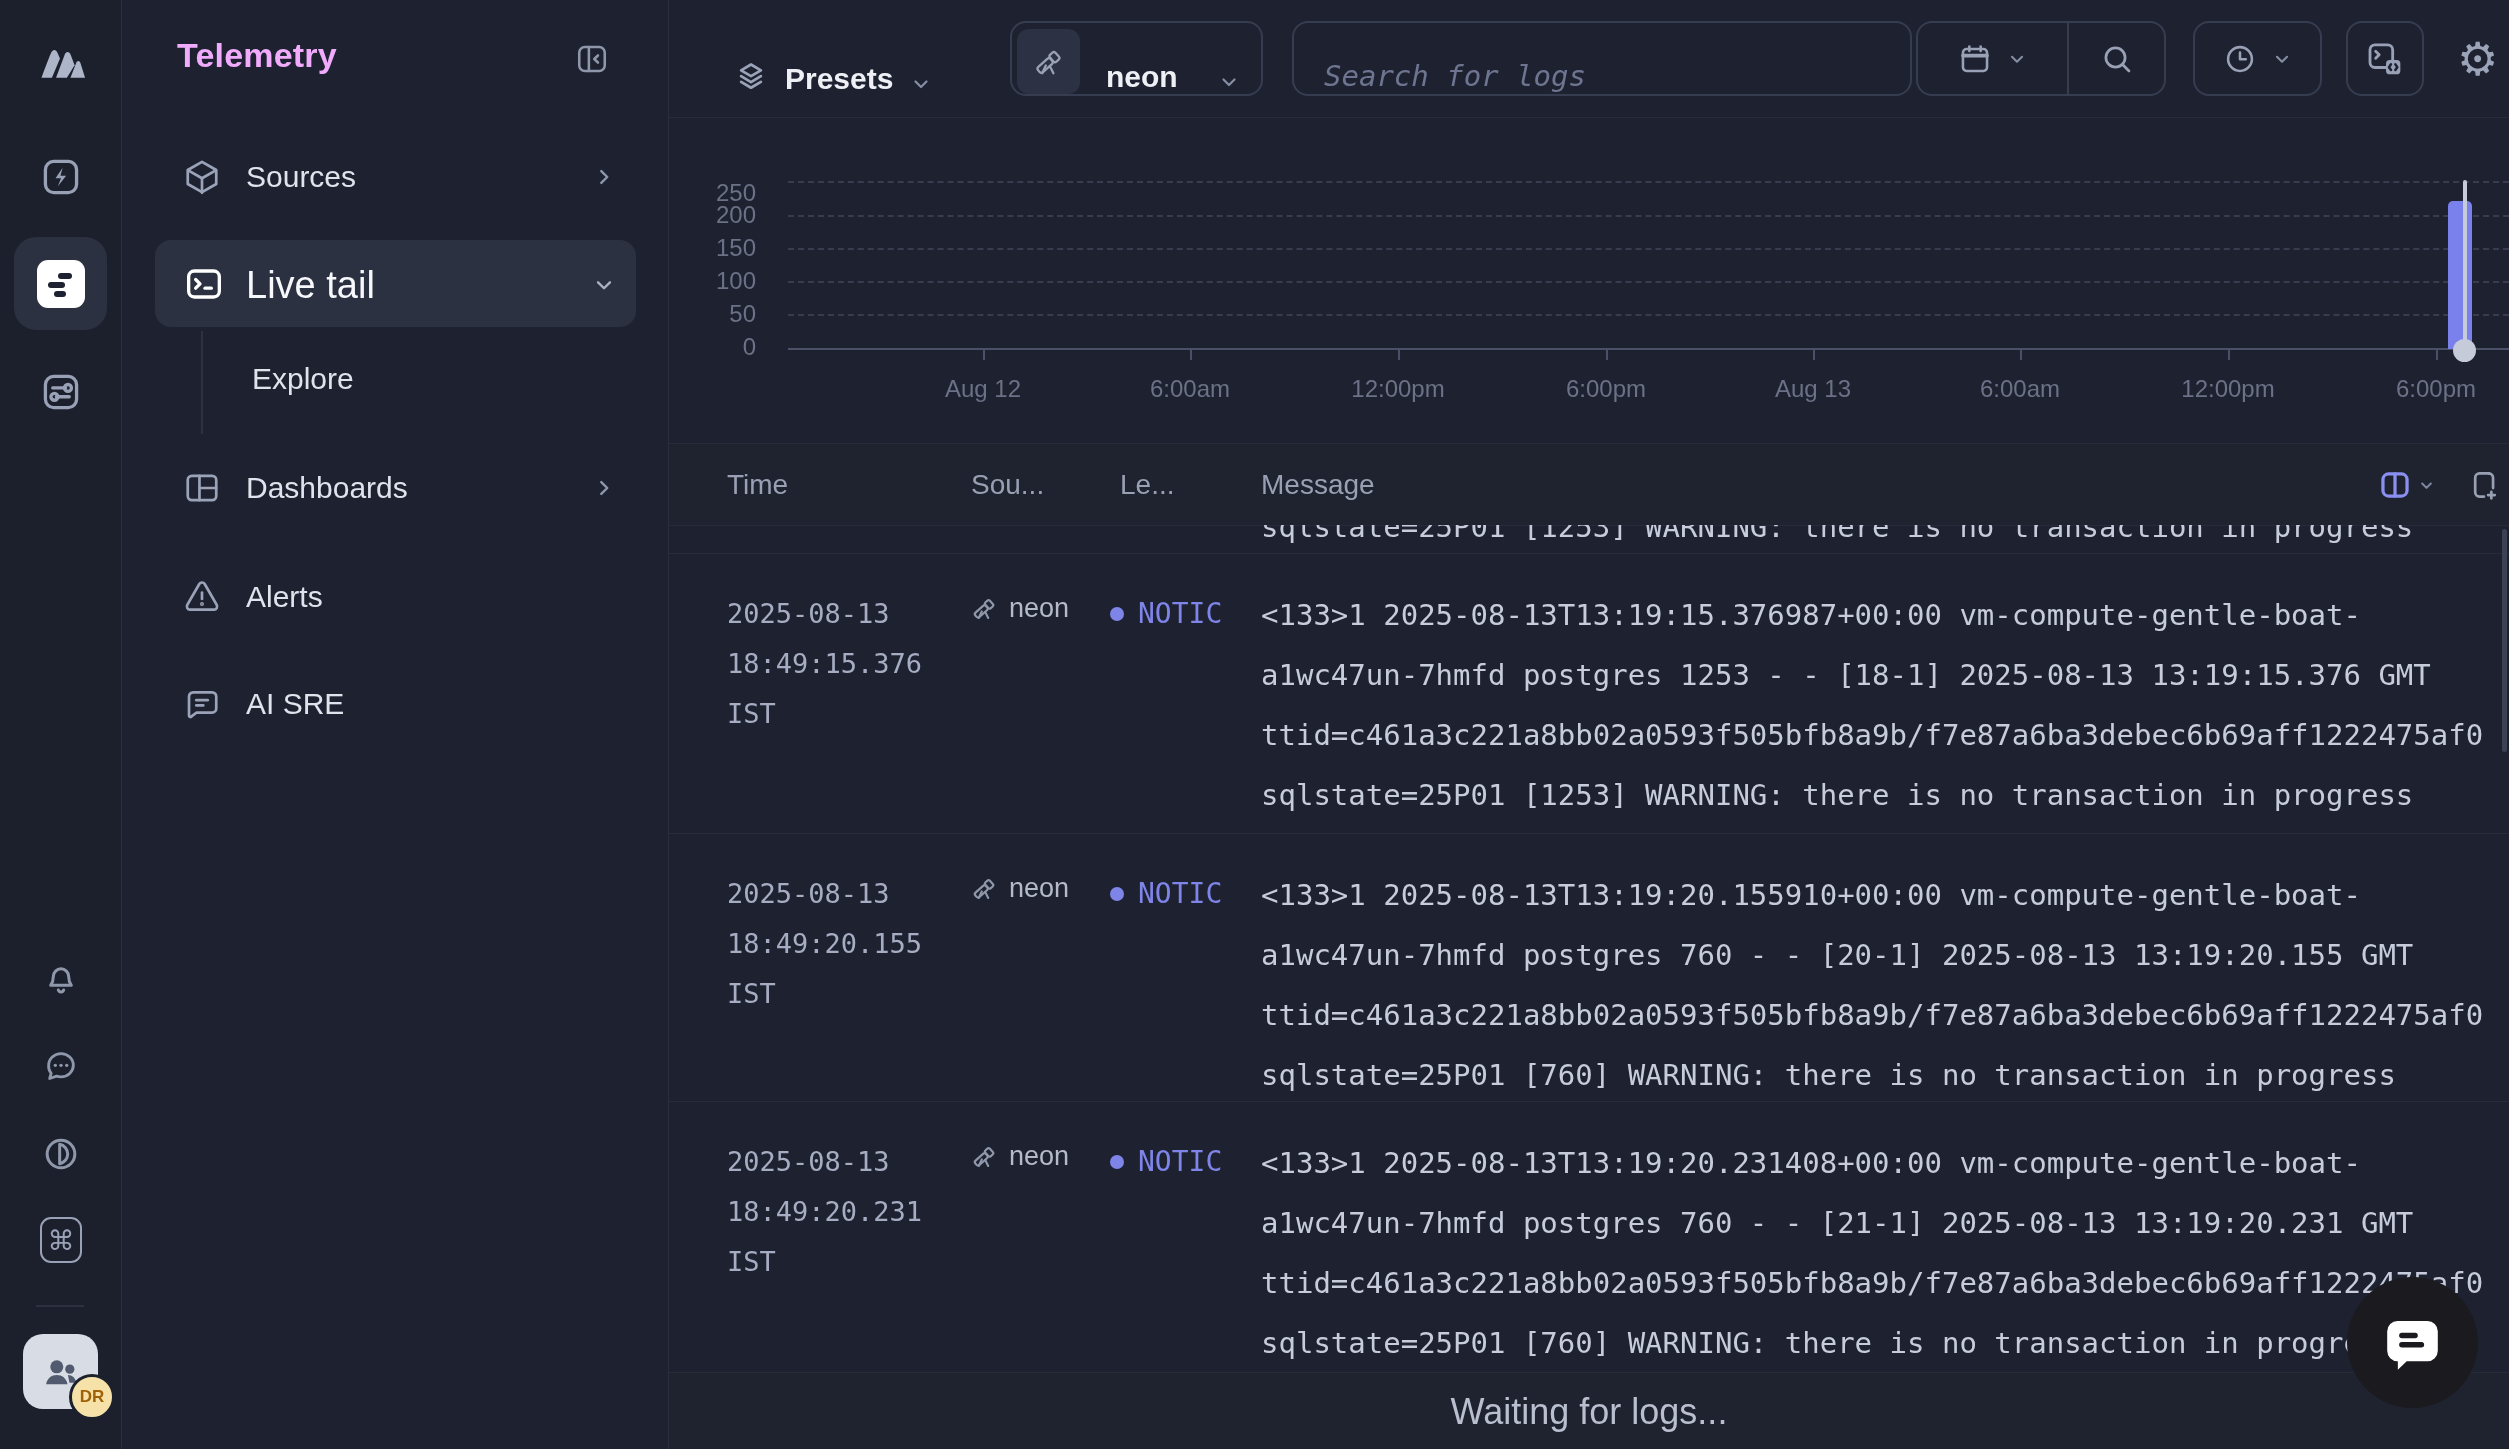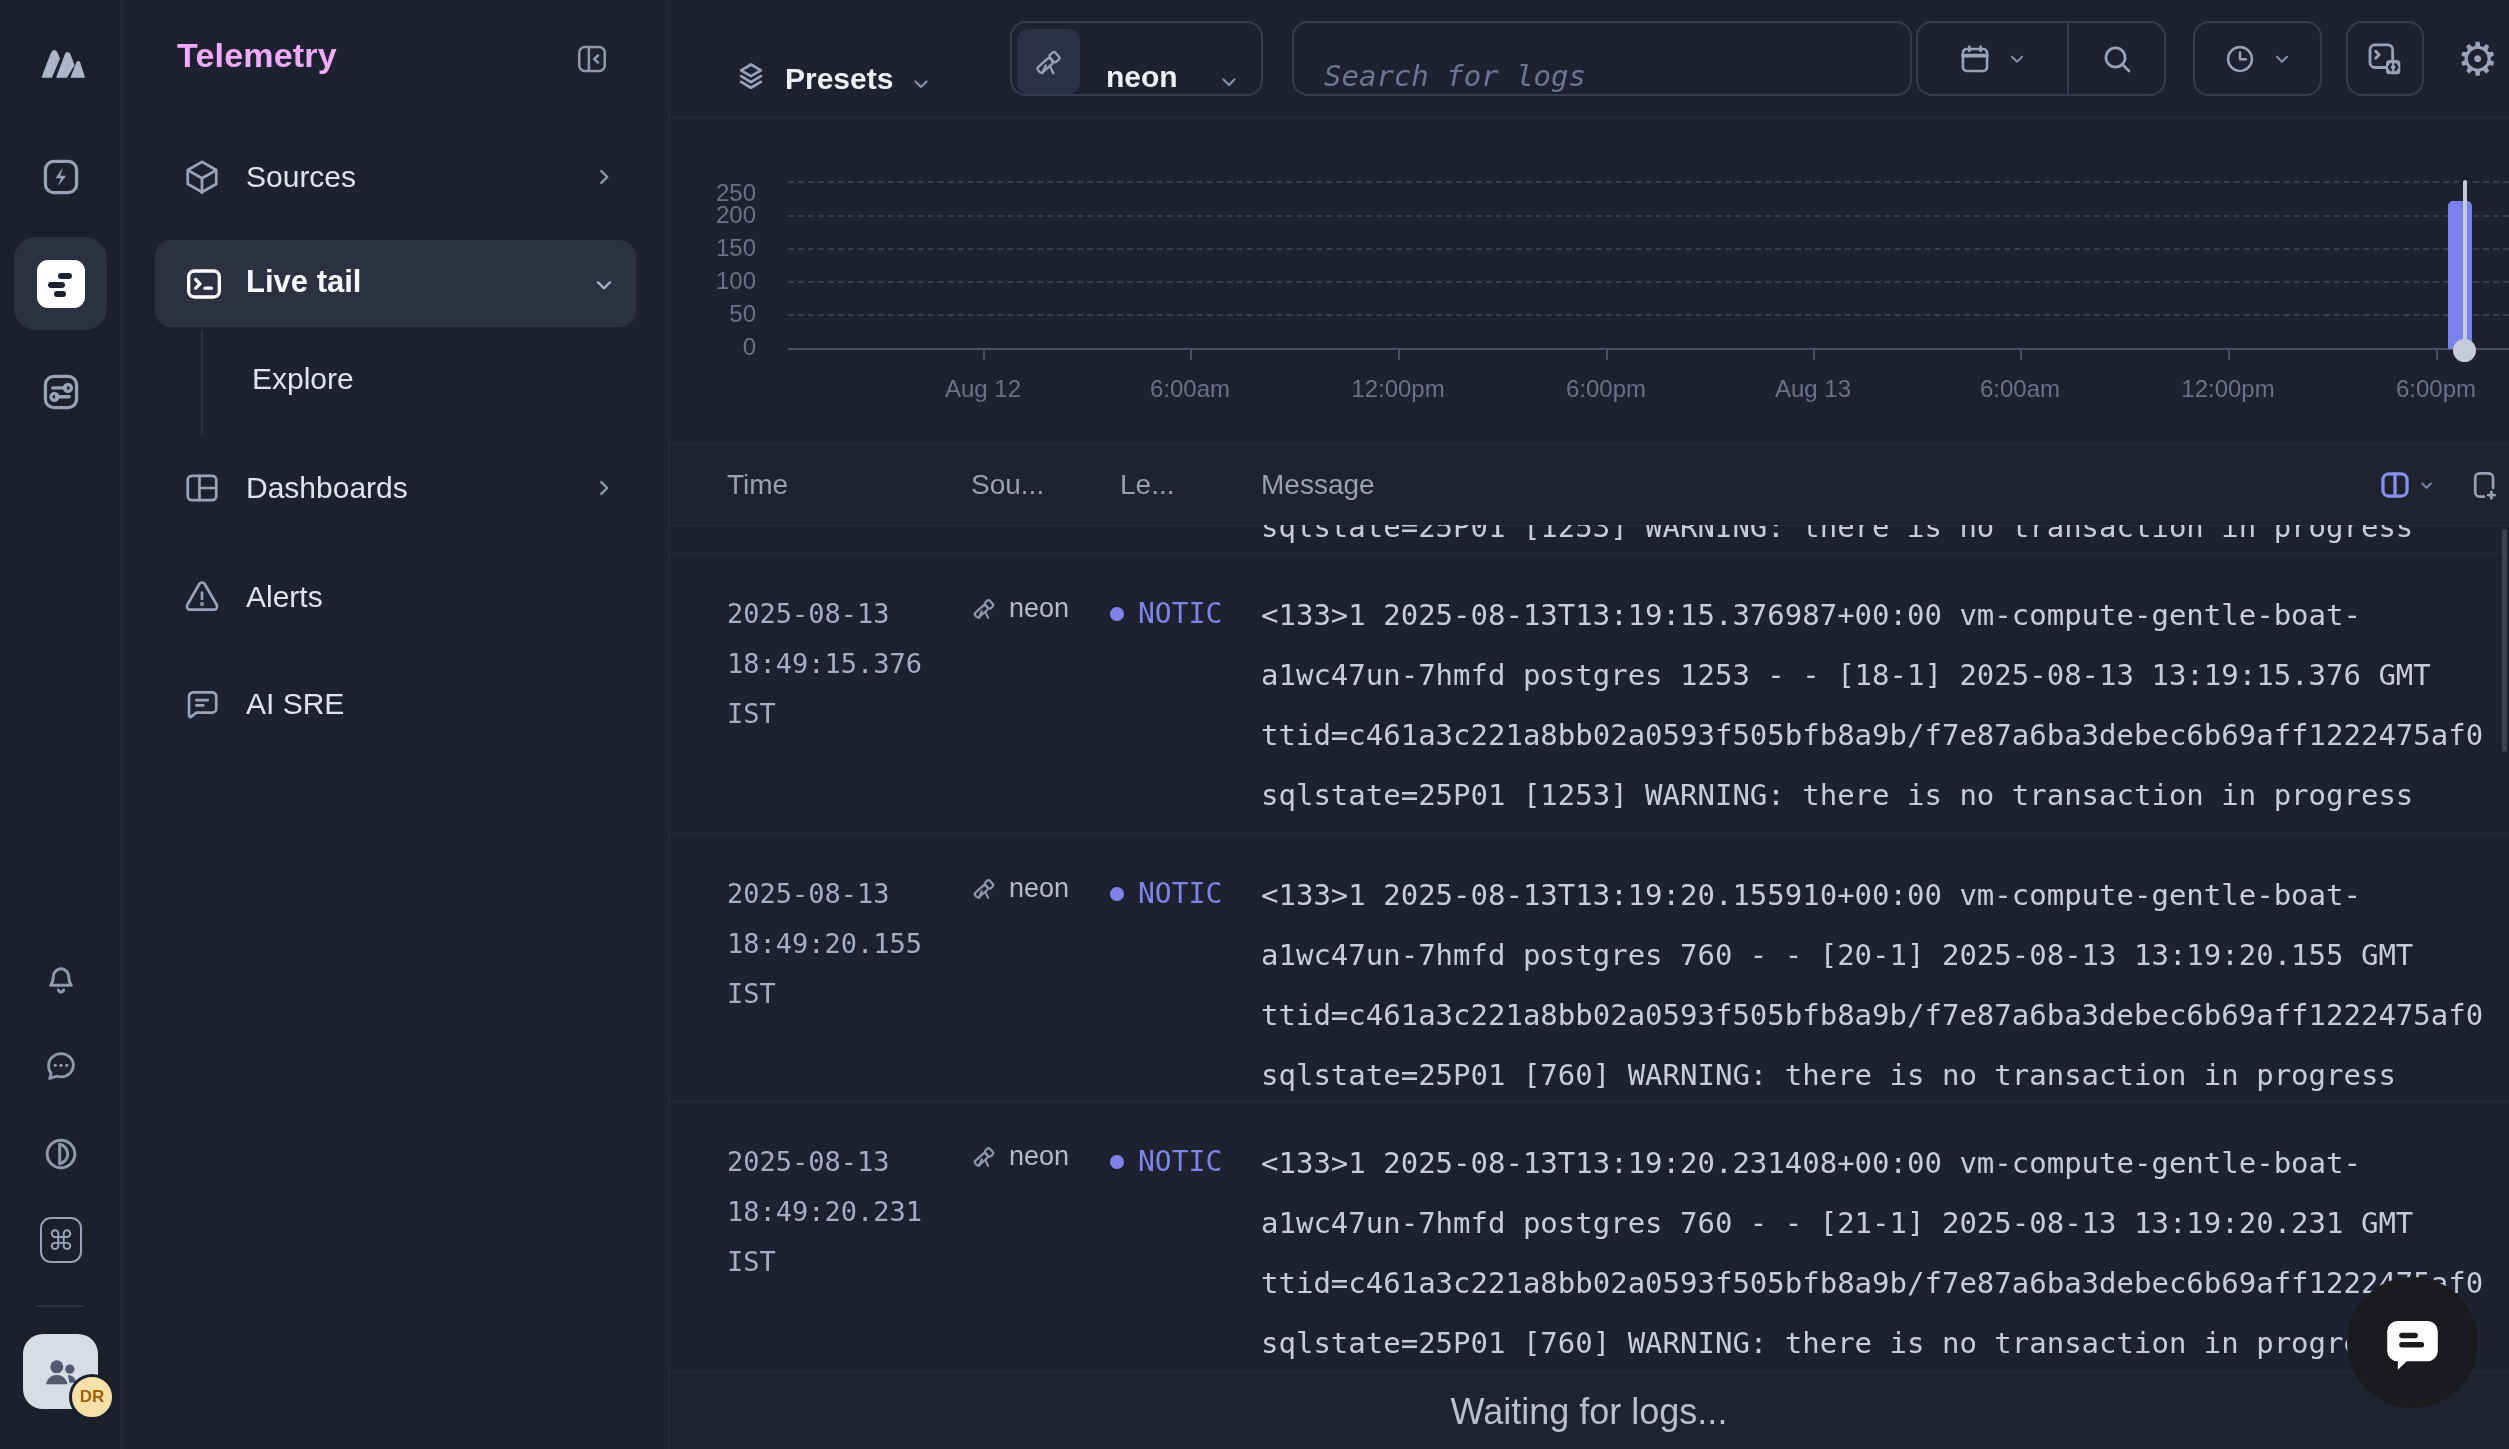--- a/index.html
+++ b/index.html
@@ -20,21 +20,21 @@
   
   .sidebar{position:absolute;left:122px;top:0;width:546px;height:1449px;background:#1e2230;border-right:1px solid #2a2f3c;}
   .sb-title{position:absolute;left:55px;top:36px;font-size:34px;font-weight:700;color:#f0abfc;letter-spacing:0.2px;}
   .collapse-btn{position:absolute;left:453px;top:42px;}
   .nav-row{position:absolute;left:0;width:546px;height:63px;display:flex;align-items:center;}
   .nav-row .ic{position:absolute;left:61px;}
   .nav-row .lb{position:absolute;left:124px;font-size:30px;color:#dfe3ec;}
   .nav-row .chev{position:absolute;left:469px;}
   .active-row{position:absolute;left:33px;top:240px;width:481px;height:87px;background:#2b3140;border-radius:16px;}
   .active-row .ic{position:absolute;left:29px;top:24px;}
-  .active-row .lb{position:absolute;left:91px;top:24px;font-size:31px;font-weight:700;color:#f6f8fb;}
+  .active-row .lb{position:absolute;left:91px;top:24px;font-size:38px;font-weight:400;color:#f6f8fb;}
   .active-row .chev{position:absolute;left:436px;top:32px;}
   .tree-line{position:absolute;left:79px;top:331px;width:2px;height:103px;background:#2c3240;}
   
   .main{position:absolute;left:669px;top:0;width:1840px;height:1449px;}
   .topbar{position:absolute;left:0;top:0;width:1840px;height:117px;border-bottom:1px solid #272c39;}
   .tb-item{position:absolute;top:21px;height:75px;display:flex;align-items:flex-end;}
   .presets{left:64px;gap:16px;cursor:pointer;}
   .presets .t{font-size:30px;font-weight:600;color:#eef0f6;}
   .pill{border:2px solid #363d50;border-radius:16px;box-sizing:border-box;}
   .src-select{left:341px;width:253px;}

